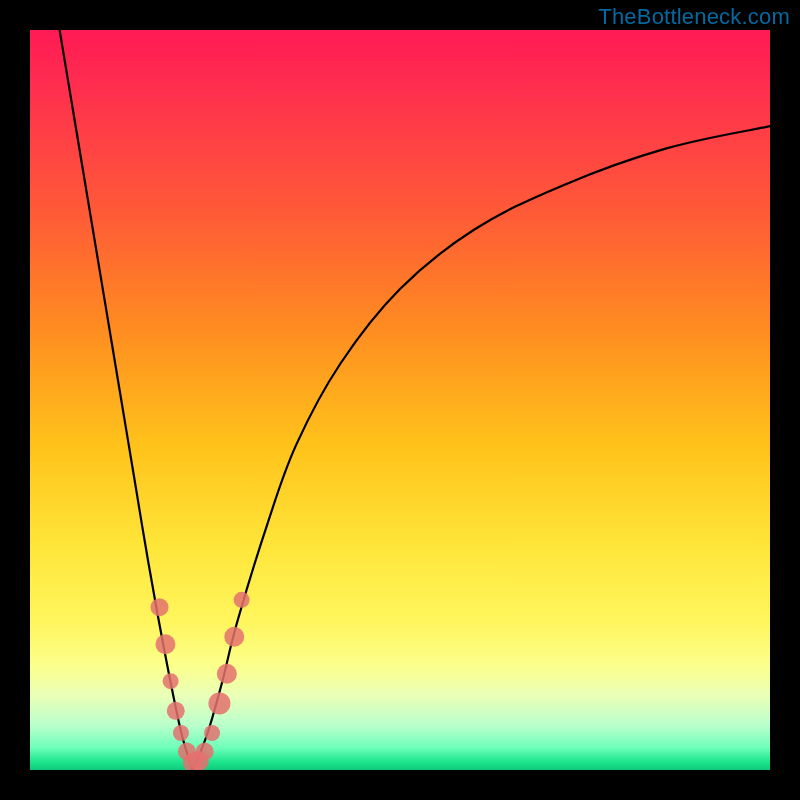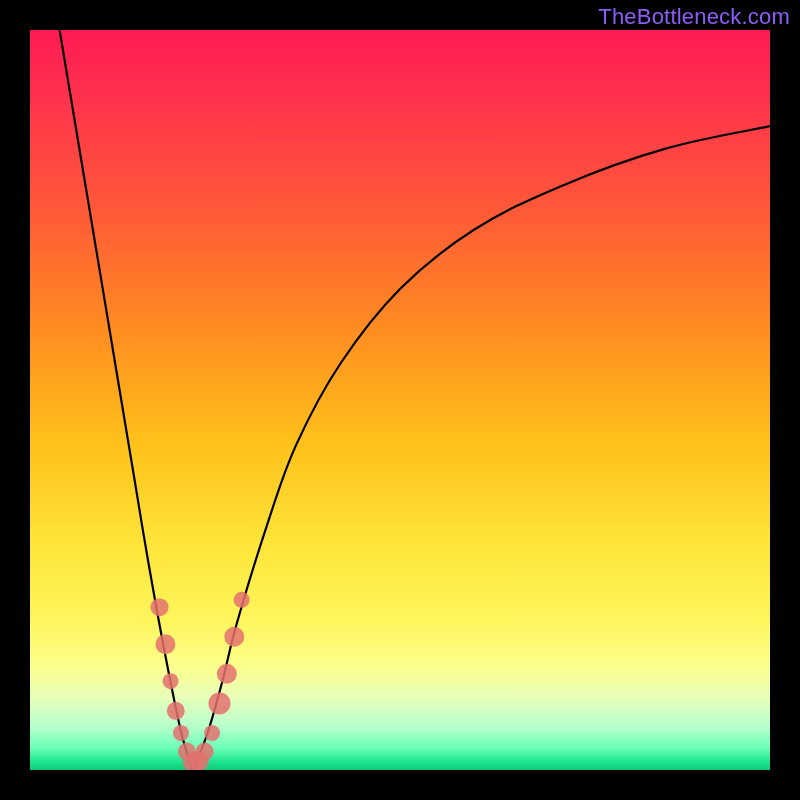--- a/index.html
+++ b/index.html
@@ -47,21 +47,21 @@
       #b9ffcc 94%,
       #6dffb9 97%,
       #19e38b 99%,
       #12c97d 100%
     );
   }
   .watermark {
     position: absolute;
     top: 4px;
     right: 10px;
-    color: #8b5cf6;
+    color: #0369a1;
     font-size: 22px;
     letter-spacing: 0.2px;
     user-select: none;
   }
   svg.curves {
     position: absolute;
     left: 0;
     top: 0;
     width: 100%;
     height: 100%;

